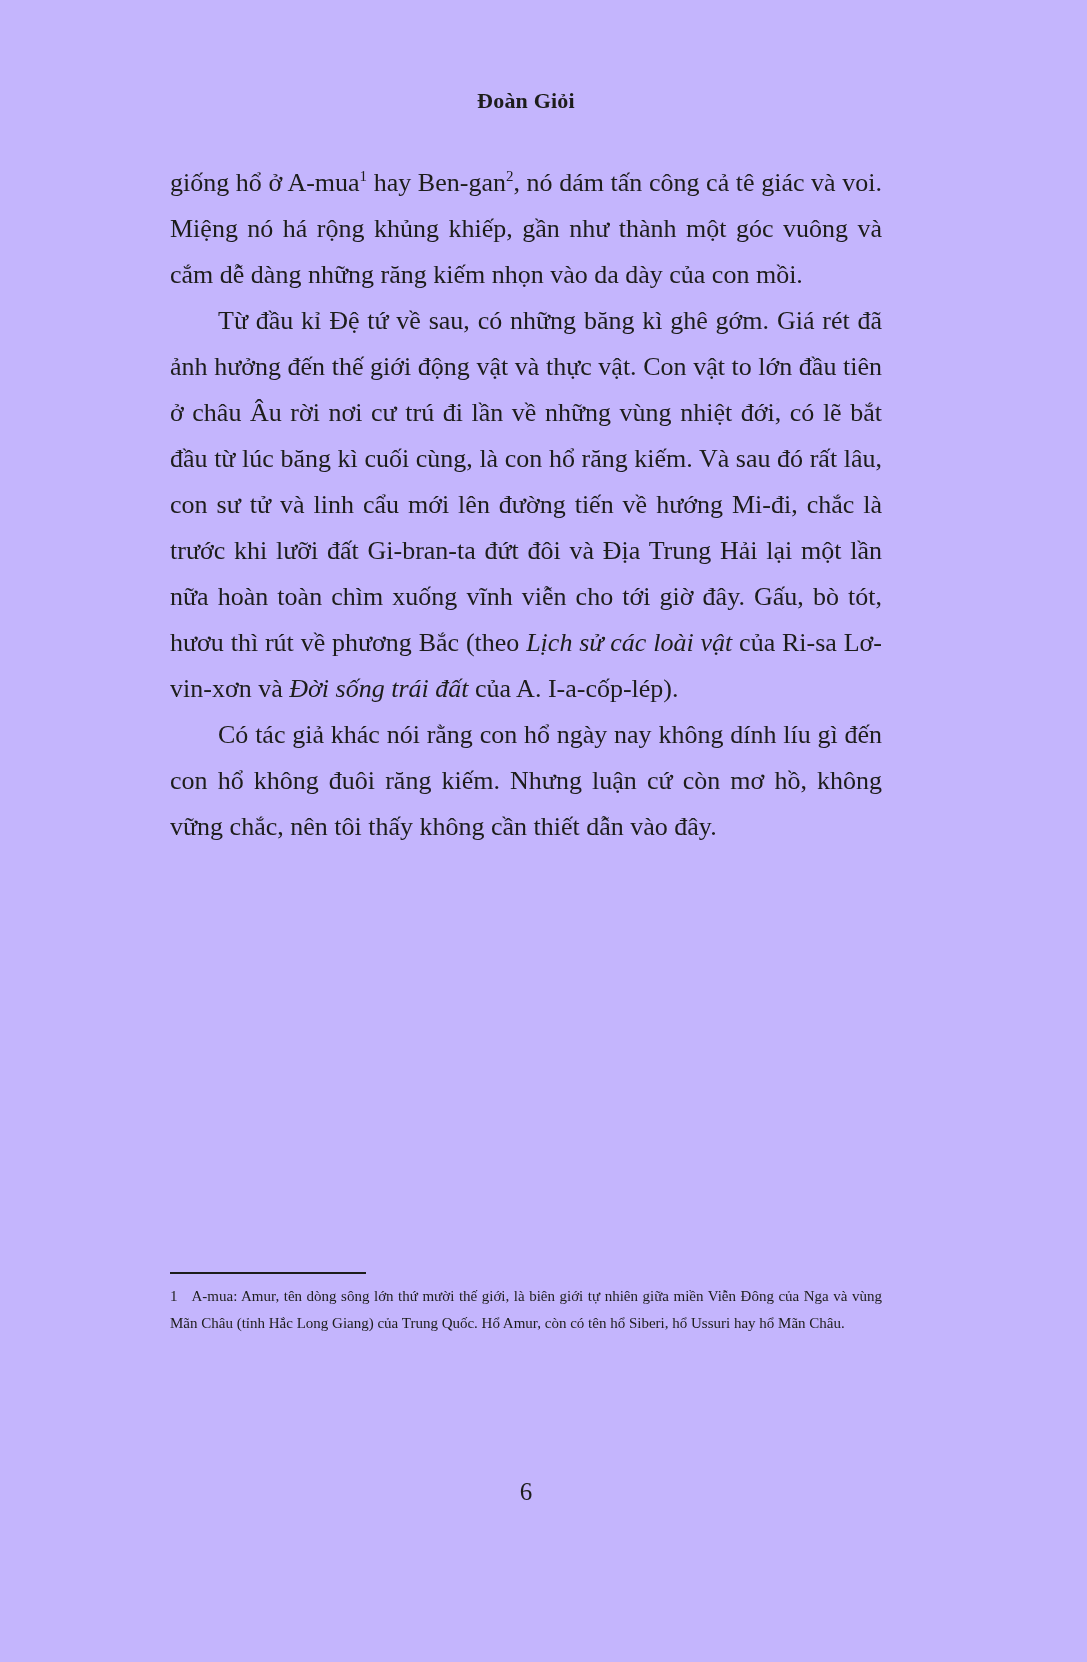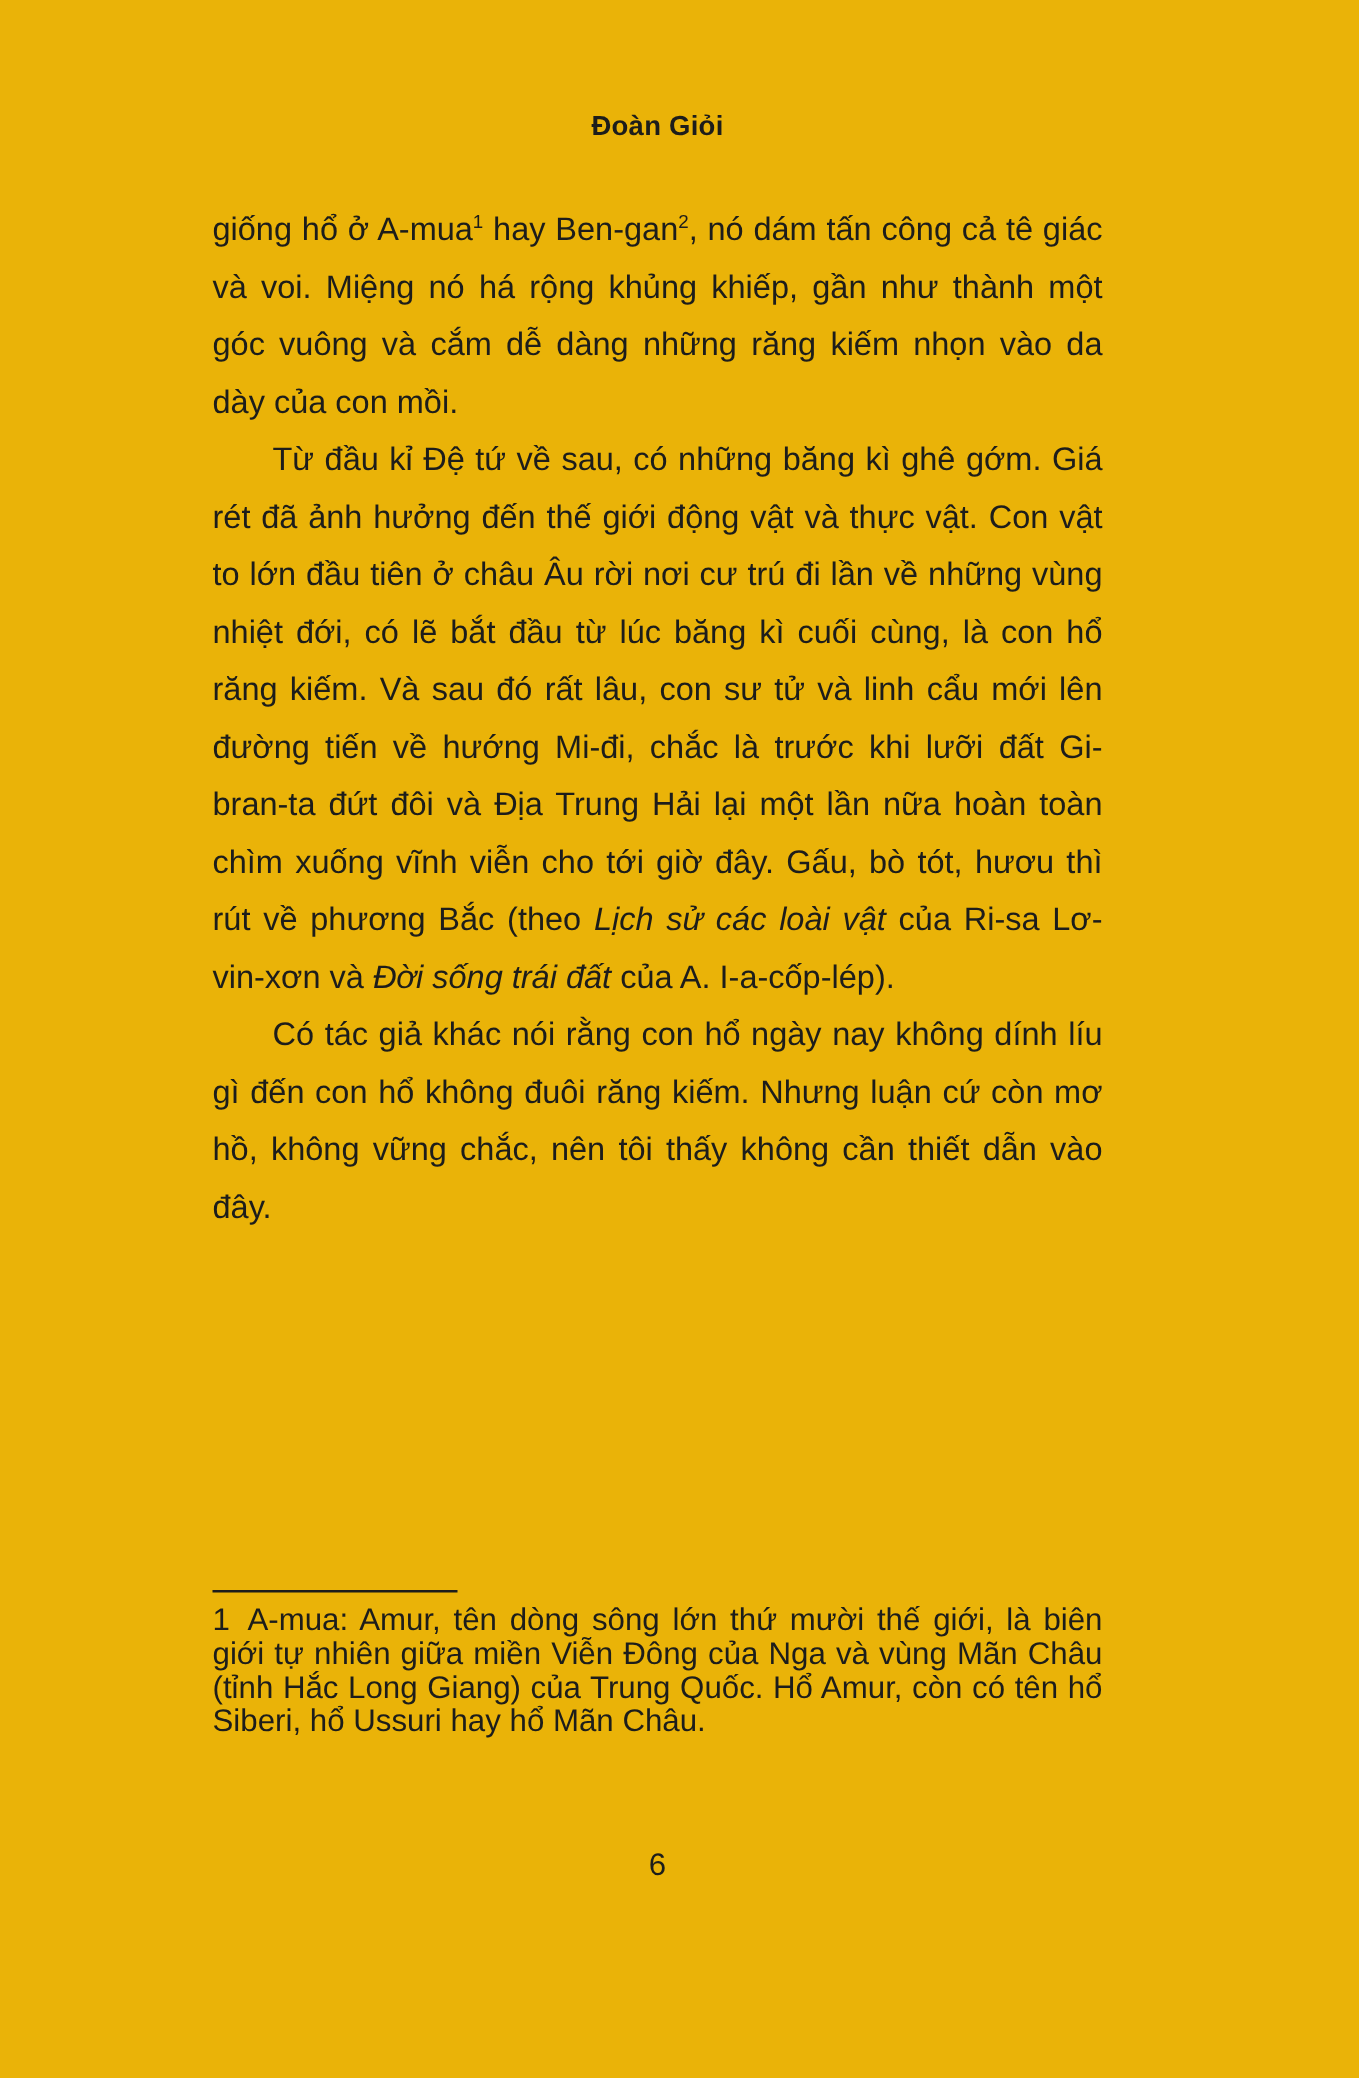--- a/index.html
+++ b/index.html
@@ -8,21 +8,22 @@
       width: 1087px;
       height: 1662px;
       position: relative;
       font-family: "Liberation Sans", "DejaVu Sans", sans-serif;
       color: #1d1d1b;
       overflow: hidden;
     }
     .page {
       position: absolute;
       inset: 0;
-      background: #eab308;
+      background: #c4b5fd;
+      font-family: Liberation Serif, serif;
     }
     .running-header {
       position: absolute;
       top: 88px;
       left: 170px;
       width: 712px;
       text-align: center;
       font-weight: bold;
       font-size: 22px;
       letter-spacing: 0.2px;
@@ -42,21 +43,21 @@
       font-size: 15px;
       vertical-align: super;
       line-height: 0;
     }
     .ital { font-style: italic; }
     .footnotes {
       position: absolute;
       top: 1272px;
       left: 170px;
       width: 712px;
-      font-size: 25px;
+      font-size: 15px;
       line-height: 27px;
       text-align: justify;
     }
     .footnote-rule {
       width: 196px;
       height: 2px;
       background: #1d1d1b;
       margin-bottom: 9px;
     }
     .footnote { margin-bottom: 13px; }

